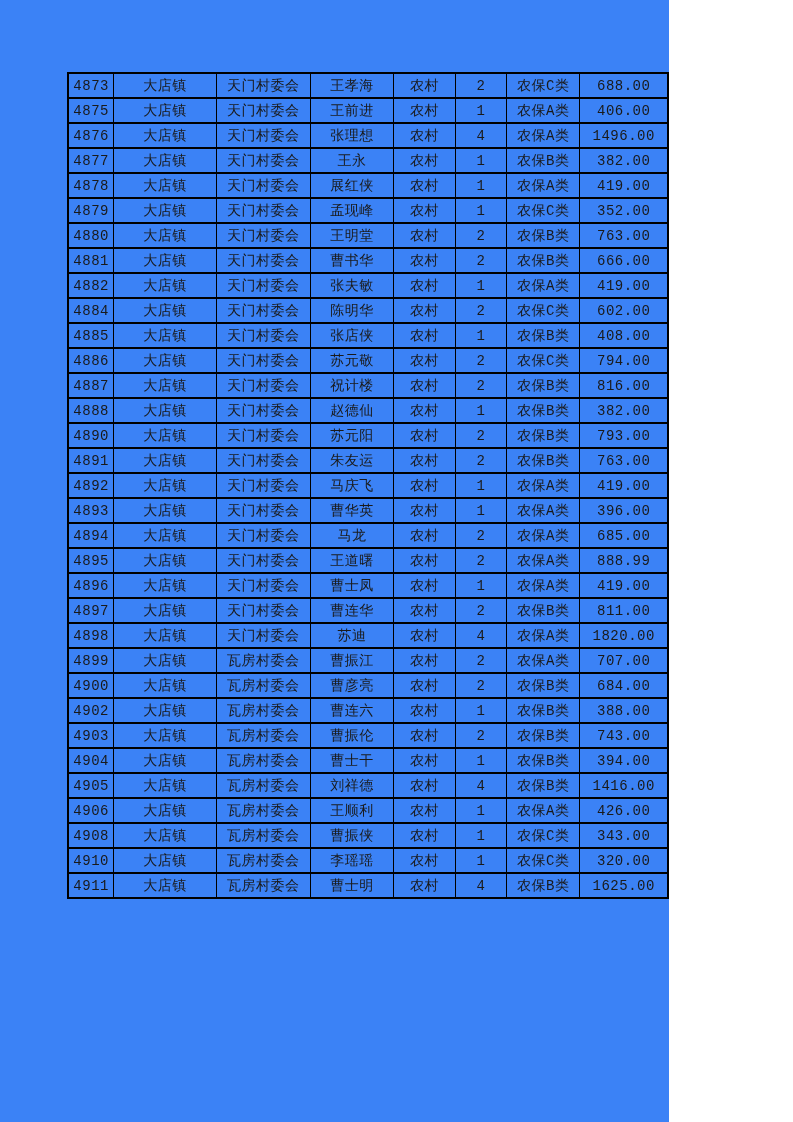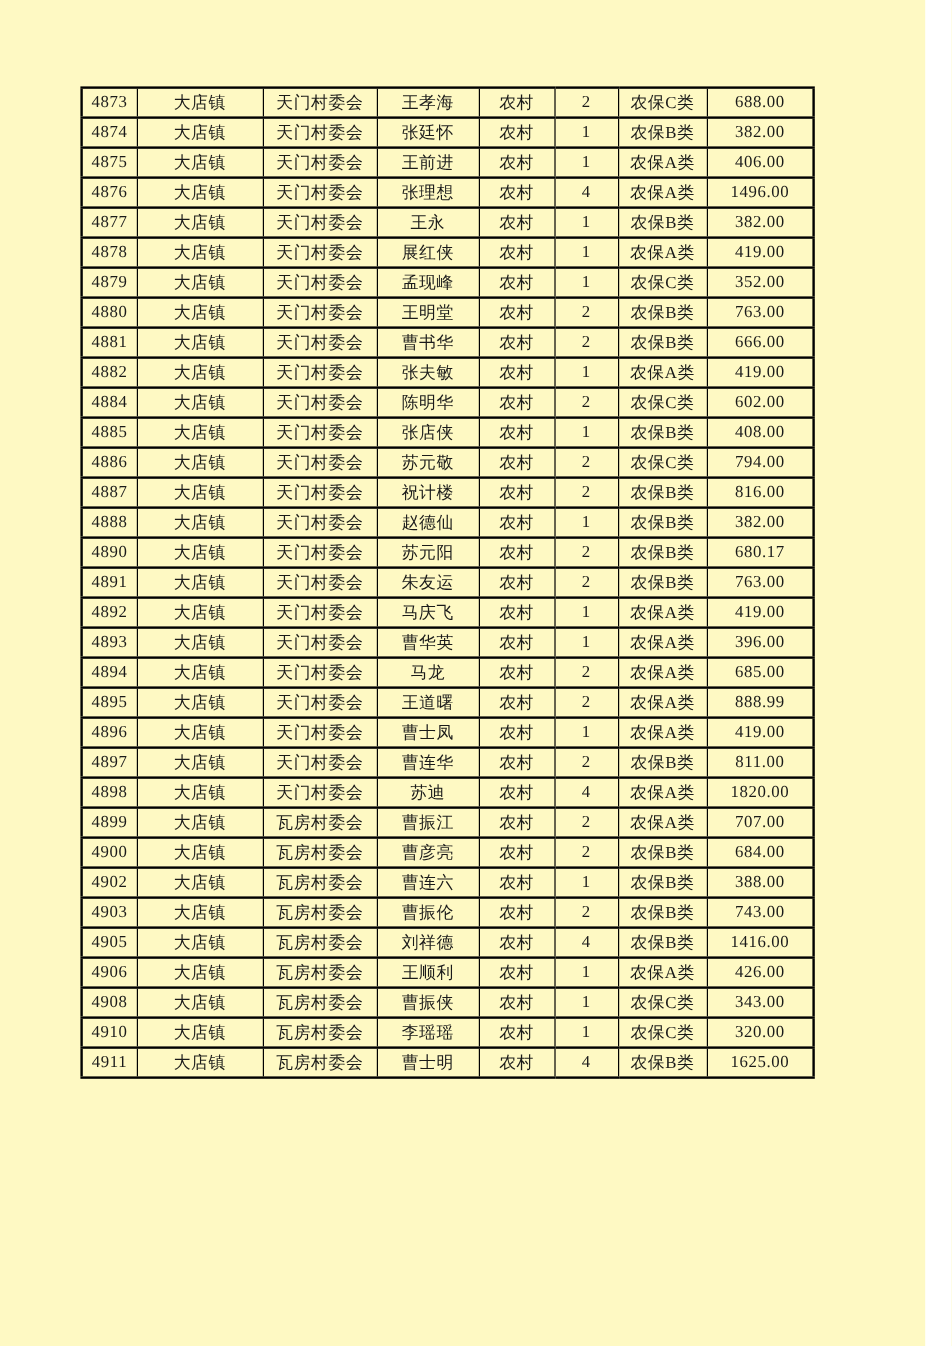--- a/index.html
+++ b/index.html
@@ -7,24 +7,25 @@
     padding: 0;
   }
   body {
     width: 793px;
     height: 1122px;
     background: #ffffff;
     font-family: "Liberation Serif", "DejaVu Serif", serif;
   }
   .sheet {
     position: relative;
-    width: 771px;
+    width: 669px;
     height: 1122px;
-    background: #fef9c3;
+    background: #3b82f6;
     overflow: hidden;
+    font-family: Liberation Mono, monospace;
   }
   table.roster {
     position: absolute;
     left: 67px;
     top: 72px;
     border-collapse: collapse;
     table-layout: fixed;
     border: 2px solid #000000;
   }
   table.roster td {
@@ -71,247 +72,237 @@
           <td>4873</td>
           <td>大店镇</td>
           <td>天门村委会</td>
           <td>王孝海</td>
           <td>农村</td>
           <td>2</td>
           <td>农保C类</td>
           <td>688.00</td>
         </tr>
         <tr>
-          <td>4874</td>
-          <td>大店镇</td>
-          <td>天门村委会</td>
-          <td>张廷怀</td>
+          <td>4875</td>
+          <td>大店镇</td>
+          <td>天门村委会</td>
+          <td>王前进</td>
+          <td>农村</td>
+          <td>1</td>
+          <td>农保A类</td>
+          <td>406.00</td>
+        </tr>
+        <tr>
+          <td>4876</td>
+          <td>大店镇</td>
+          <td>天门村委会</td>
+          <td>张理想</td>
+          <td>农村</td>
+          <td>4</td>
+          <td>农保A类</td>
+          <td>1496.00</td>
+        </tr>
+        <tr>
+          <td>4877</td>
+          <td>大店镇</td>
+          <td>天门村委会</td>
+          <td>王永</td>
           <td>农村</td>
           <td>1</td>
           <td>农保B类</td>
           <td>382.00</td>
         </tr>
         <tr>
-          <td>4875</td>
-          <td>大店镇</td>
-          <td>天门村委会</td>
-          <td>王前进</td>
-          <td>农村</td>
-          <td>1</td>
-          <td>农保A类</td>
-          <td>406.00</td>
-        </tr>
-        <tr>
-          <td>4876</td>
-          <td>大店镇</td>
-          <td>天门村委会</td>
-          <td>张理想</td>
+          <td>4878</td>
+          <td>大店镇</td>
+          <td>天门村委会</td>
+          <td>展红侠</td>
+          <td>农村</td>
+          <td>1</td>
+          <td>农保A类</td>
+          <td>419.00</td>
+        </tr>
+        <tr>
+          <td>4879</td>
+          <td>大店镇</td>
+          <td>天门村委会</td>
+          <td>孟现峰</td>
+          <td>农村</td>
+          <td>1</td>
+          <td>农保C类</td>
+          <td>352.00</td>
+        </tr>
+        <tr>
+          <td>4880</td>
+          <td>大店镇</td>
+          <td>天门村委会</td>
+          <td>王明堂</td>
+          <td>农村</td>
+          <td>2</td>
+          <td>农保B类</td>
+          <td>763.00</td>
+        </tr>
+        <tr>
+          <td>4881</td>
+          <td>大店镇</td>
+          <td>天门村委会</td>
+          <td>曹书华</td>
+          <td>农村</td>
+          <td>2</td>
+          <td>农保B类</td>
+          <td>666.00</td>
+        </tr>
+        <tr>
+          <td>4882</td>
+          <td>大店镇</td>
+          <td>天门村委会</td>
+          <td>张夫敏</td>
+          <td>农村</td>
+          <td>1</td>
+          <td>农保A类</td>
+          <td>419.00</td>
+        </tr>
+        <tr>
+          <td>4884</td>
+          <td>大店镇</td>
+          <td>天门村委会</td>
+          <td>陈明华</td>
+          <td>农村</td>
+          <td>2</td>
+          <td>农保C类</td>
+          <td>602.00</td>
+        </tr>
+        <tr>
+          <td>4885</td>
+          <td>大店镇</td>
+          <td>天门村委会</td>
+          <td>张店侠</td>
+          <td>农村</td>
+          <td>1</td>
+          <td>农保B类</td>
+          <td>408.00</td>
+        </tr>
+        <tr>
+          <td>4886</td>
+          <td>大店镇</td>
+          <td>天门村委会</td>
+          <td>苏元敬</td>
+          <td>农村</td>
+          <td>2</td>
+          <td>农保C类</td>
+          <td>794.00</td>
+        </tr>
+        <tr>
+          <td>4887</td>
+          <td>大店镇</td>
+          <td>天门村委会</td>
+          <td>祝计楼</td>
+          <td>农村</td>
+          <td>2</td>
+          <td>农保B类</td>
+          <td>816.00</td>
+        </tr>
+        <tr>
+          <td>4888</td>
+          <td>大店镇</td>
+          <td>天门村委会</td>
+          <td>赵德仙</td>
+          <td>农村</td>
+          <td>1</td>
+          <td>农保B类</td>
+          <td>382.00</td>
+        </tr>
+        <tr>
+          <td>4890</td>
+          <td>大店镇</td>
+          <td>天门村委会</td>
+          <td>苏元阳</td>
+          <td>农村</td>
+          <td>2</td>
+          <td>农保B类</td>
+          <td>793.00</td>
+        </tr>
+        <tr>
+          <td>4891</td>
+          <td>大店镇</td>
+          <td>天门村委会</td>
+          <td>朱友运</td>
+          <td>农村</td>
+          <td>2</td>
+          <td>农保B类</td>
+          <td>763.00</td>
+        </tr>
+        <tr>
+          <td>4892</td>
+          <td>大店镇</td>
+          <td>天门村委会</td>
+          <td>马庆飞</td>
+          <td>农村</td>
+          <td>1</td>
+          <td>农保A类</td>
+          <td>419.00</td>
+        </tr>
+        <tr>
+          <td>4893</td>
+          <td>大店镇</td>
+          <td>天门村委会</td>
+          <td>曹华英</td>
+          <td>农村</td>
+          <td>1</td>
+          <td>农保A类</td>
+          <td>396.00</td>
+        </tr>
+        <tr>
+          <td>4894</td>
+          <td>大店镇</td>
+          <td>天门村委会</td>
+          <td>马龙</td>
+          <td>农村</td>
+          <td>2</td>
+          <td>农保A类</td>
+          <td>685.00</td>
+        </tr>
+        <tr>
+          <td>4895</td>
+          <td>大店镇</td>
+          <td>天门村委会</td>
+          <td>王道曙</td>
+          <td>农村</td>
+          <td>2</td>
+          <td>农保A类</td>
+          <td>888.99</td>
+        </tr>
+        <tr>
+          <td>4896</td>
+          <td>大店镇</td>
+          <td>天门村委会</td>
+          <td>曹士凤</td>
+          <td>农村</td>
+          <td>1</td>
+          <td>农保A类</td>
+          <td>419.00</td>
+        </tr>
+        <tr>
+          <td>4897</td>
+          <td>大店镇</td>
+          <td>天门村委会</td>
+          <td>曹连华</td>
+          <td>农村</td>
+          <td>2</td>
+          <td>农保B类</td>
+          <td>811.00</td>
+        </tr>
+        <tr>
+          <td>4898</td>
+          <td>大店镇</td>
+          <td>天门村委会</td>
+          <td>苏迪</td>
           <td>农村</td>
           <td>4</td>
           <td>农保A类</td>
-          <td>1496.00</td>
-        </tr>
-        <tr>
-          <td>4877</td>
-          <td>大店镇</td>
-          <td>天门村委会</td>
-          <td>王永</td>
-          <td>农村</td>
-          <td>1</td>
-          <td>农保B类</td>
-          <td>382.00</td>
-        </tr>
-        <tr>
-          <td>4878</td>
-          <td>大店镇</td>
-          <td>天门村委会</td>
-          <td>展红侠</td>
-          <td>农村</td>
-          <td>1</td>
-          <td>农保A类</td>
-          <td>419.00</td>
-        </tr>
-        <tr>
-          <td>4879</td>
-          <td>大店镇</td>
-          <td>天门村委会</td>
-          <td>孟现峰</td>
-          <td>农村</td>
-          <td>1</td>
-          <td>农保C类</td>
-          <td>352.00</td>
-        </tr>
-        <tr>
-          <td>4880</td>
-          <td>大店镇</td>
-          <td>天门村委会</td>
-          <td>王明堂</td>
-          <td>农村</td>
-          <td>2</td>
-          <td>农保B类</td>
-          <td>763.00</td>
-        </tr>
-        <tr>
-          <td>4881</td>
-          <td>大店镇</td>
-          <td>天门村委会</td>
-          <td>曹书华</td>
-          <td>农村</td>
-          <td>2</td>
-          <td>农保B类</td>
-          <td>666.00</td>
-        </tr>
-        <tr>
-          <td>4882</td>
-          <td>大店镇</td>
-          <td>天门村委会</td>
-          <td>张夫敏</td>
-          <td>农村</td>
-          <td>1</td>
-          <td>农保A类</td>
-          <td>419.00</td>
-        </tr>
-        <tr>
-          <td>4884</td>
-          <td>大店镇</td>
-          <td>天门村委会</td>
-          <td>陈明华</td>
-          <td>农村</td>
-          <td>2</td>
-          <td>农保C类</td>
-          <td>602.00</td>
-        </tr>
-        <tr>
-          <td>4885</td>
-          <td>大店镇</td>
-          <td>天门村委会</td>
-          <td>张店侠</td>
-          <td>农村</td>
-          <td>1</td>
-          <td>农保B类</td>
-          <td>408.00</td>
-        </tr>
-        <tr>
-          <td>4886</td>
-          <td>大店镇</td>
-          <td>天门村委会</td>
-          <td>苏元敬</td>
-          <td>农村</td>
-          <td>2</td>
-          <td>农保C类</td>
-          <td>794.00</td>
-        </tr>
-        <tr>
-          <td>4887</td>
-          <td>大店镇</td>
-          <td>天门村委会</td>
-          <td>祝计楼</td>
-          <td>农村</td>
-          <td>2</td>
-          <td>农保B类</td>
-          <td>816.00</td>
-        </tr>
-        <tr>
-          <td>4888</td>
-          <td>大店镇</td>
-          <td>天门村委会</td>
-          <td>赵德仙</td>
-          <td>农村</td>
-          <td>1</td>
-          <td>农保B类</td>
-          <td>382.00</td>
-        </tr>
-        <tr>
-          <td>4890</td>
-          <td>大店镇</td>
-          <td>天门村委会</td>
-          <td>苏元阳</td>
-          <td>农村</td>
-          <td>2</td>
-          <td>农保B类</td>
-          <td>680.17</td>
-        </tr>
-        <tr>
-          <td>4891</td>
-          <td>大店镇</td>
-          <td>天门村委会</td>
-          <td>朱友运</td>
-          <td>农村</td>
-          <td>2</td>
-          <td>农保B类</td>
-          <td>763.00</td>
-        </tr>
-        <tr>
-          <td>4892</td>
-          <td>大店镇</td>
-          <td>天门村委会</td>
-          <td>马庆飞</td>
-          <td>农村</td>
-          <td>1</td>
-          <td>农保A类</td>
-          <td>419.00</td>
-        </tr>
-        <tr>
-          <td>4893</td>
-          <td>大店镇</td>
-          <td>天门村委会</td>
-          <td>曹华英</td>
-          <td>农村</td>
-          <td>1</td>
-          <td>农保A类</td>
-          <td>396.00</td>
-        </tr>
-        <tr>
-          <td>4894</td>
-          <td>大店镇</td>
-          <td>天门村委会</td>
-          <td>马龙</td>
-          <td>农村</td>
-          <td>2</td>
-          <td>农保A类</td>
-          <td>685.00</td>
-        </tr>
-        <tr>
-          <td>4895</td>
-          <td>大店镇</td>
-          <td>天门村委会</td>
-          <td>王道曙</td>
-          <td>农村</td>
-          <td>2</td>
-          <td>农保A类</td>
-          <td>888.99</td>
-        </tr>
-        <tr>
-          <td>4896</td>
-          <td>大店镇</td>
-          <td>天门村委会</td>
-          <td>曹士凤</td>
-          <td>农村</td>
-          <td>1</td>
-          <td>农保A类</td>
-          <td>419.00</td>
-        </tr>
-        <tr>
-          <td>4897</td>
-          <td>大店镇</td>
-          <td>天门村委会</td>
-          <td>曹连华</td>
-          <td>农村</td>
-          <td>2</td>
-          <td>农保B类</td>
-          <td>811.00</td>
-        </tr>
-        <tr>
-          <td>4898</td>
-          <td>大店镇</td>
-          <td>天门村委会</td>
-          <td>苏迪</td>
-          <td>农村</td>
-          <td>4</td>
-          <td>农保A类</td>
           <td>1820.00</td>
         </tr>
         <tr>
           <td>4899</td>
           <td>大店镇</td>
           <td>瓦房村委会</td>
           <td>曹振江</td>
           <td>农村</td>
           <td>2</td>
           <td>农保A类</td>
@@ -339,20 +330,30 @@
         </tr>
         <tr>
           <td>4903</td>
           <td>大店镇</td>
           <td>瓦房村委会</td>
           <td>曹振伦</td>
           <td>农村</td>
           <td>2</td>
           <td>农保B类</td>
           <td>743.00</td>
+        </tr>
+        <tr>
+          <td>4904</td>
+          <td>大店镇</td>
+          <td>瓦房村委会</td>
+          <td>曹士干</td>
+          <td>农村</td>
+          <td>1</td>
+          <td>农保B类</td>
+          <td>394.00</td>
         </tr>
         <tr>
           <td>4905</td>
           <td>大店镇</td>
           <td>瓦房村委会</td>
           <td>刘祥德</td>
           <td>农村</td>
           <td>4</td>
           <td>农保B类</td>
           <td>1416.00</td>

